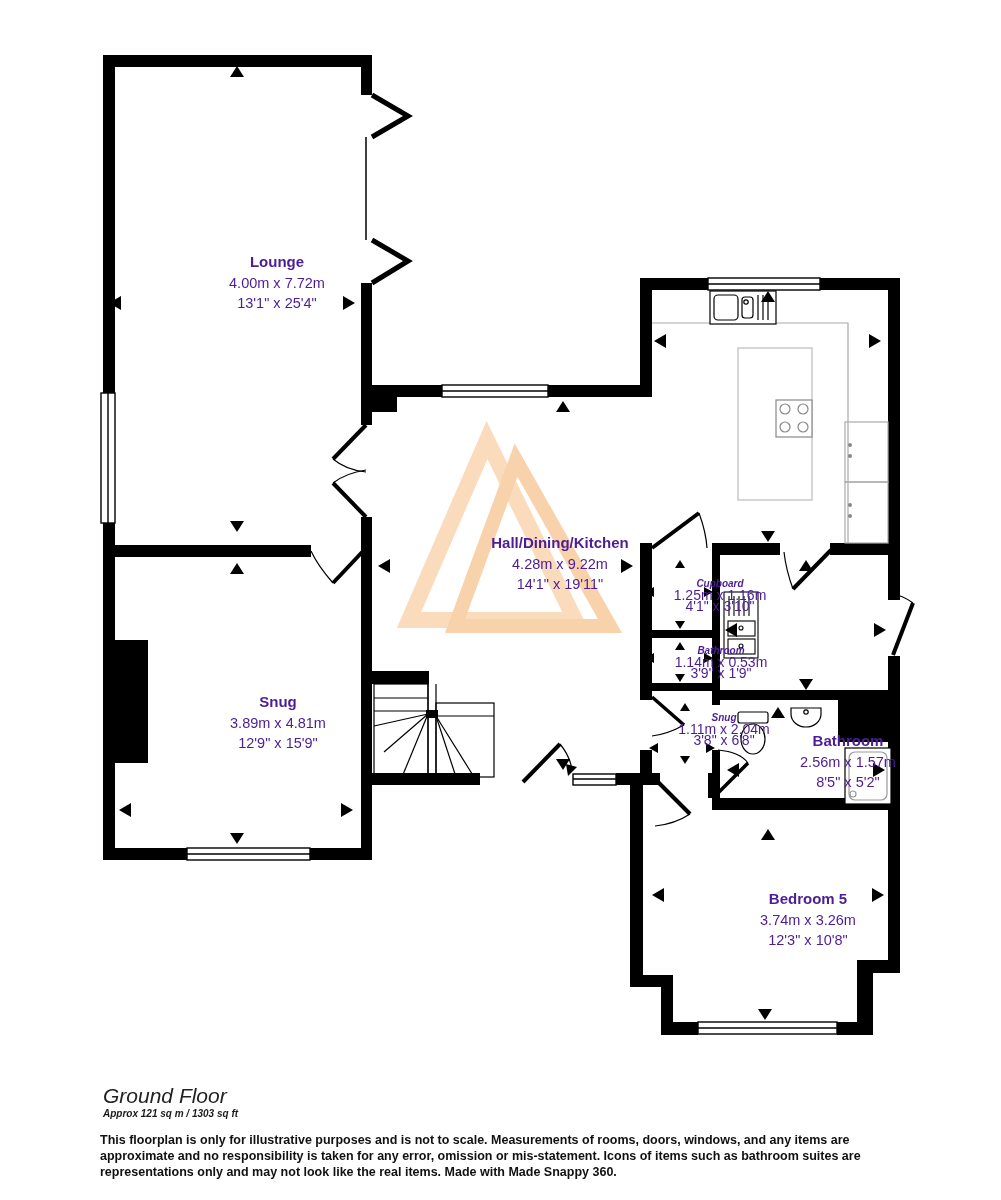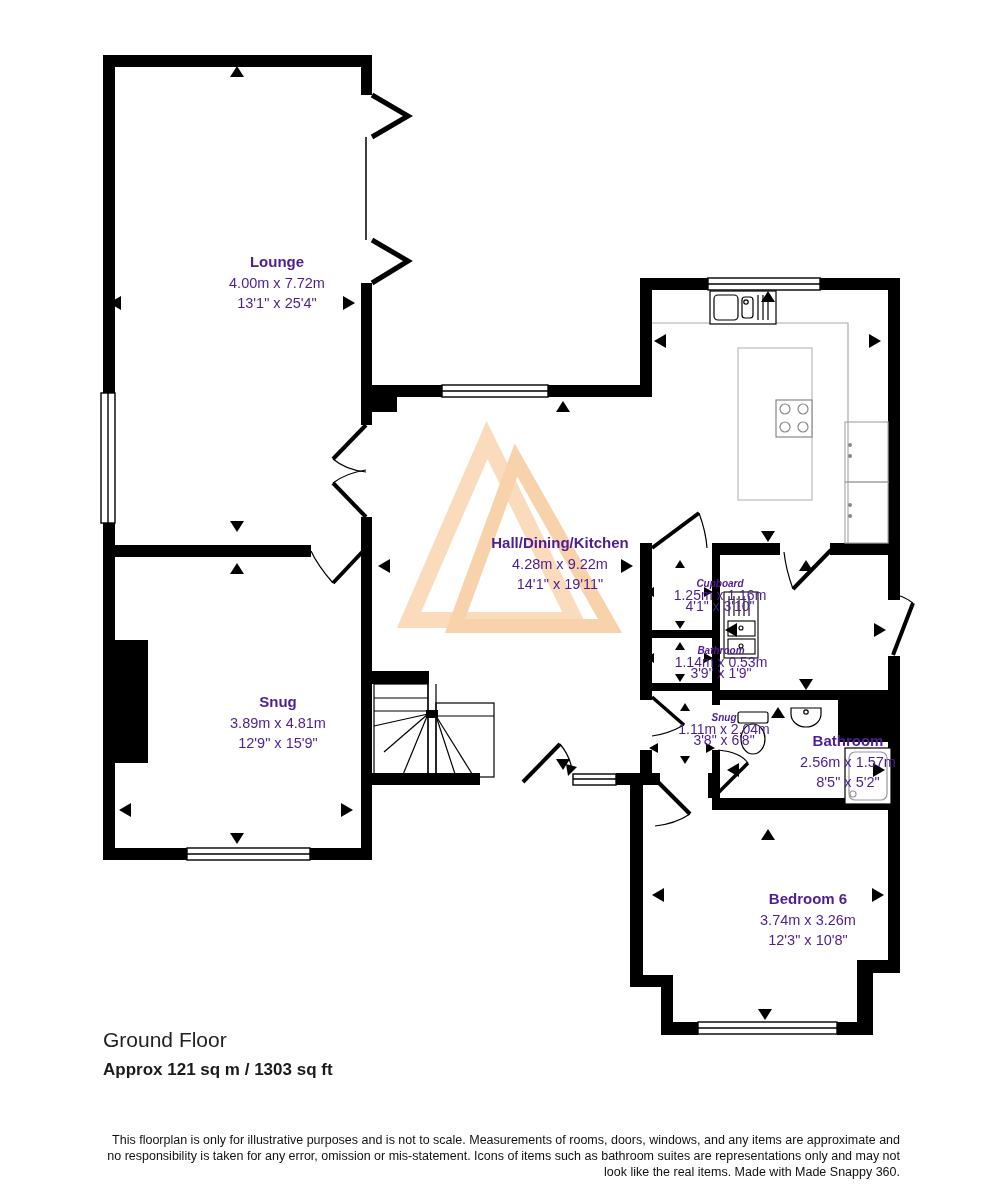--- a/index.html
+++ b/index.html
@@ -4,25 +4,25 @@
 <style>
   html,body{margin:0;padding:0;background:#ffffff;}
   body{font-family:"Liberation Sans","DejaVu Sans",sans-serif;}
   .plan{position:relative;width:1001px;height:1200px;background:#fff;overflow:hidden;}
   .plan svg{position:absolute;left:0;top:0;}
   .room-label{position:absolute;transform:translateX(-50%);text-align:center;color:#4c1d95;white-space:nowrap;margin-left:40px;}
   .room-label .rn{font-weight:bold;font-size:15px;line-height:20.5px;}
   .room-label .rd{font-size:14.5px;line-height:20.5px;text-align:center;}
   .room-label.small .rn{font-size:10px;line-height:11.5px;font-style:italic;}
   .room-label.small .rd{font-size:14px;line-height:11.5px;}
-  .footer{position:absolute;left:103px;top:1028px;color:#1a1a1a;}
+  .footer{position:absolute;left:103px;top:1084px;color:#1a1a1a;font-style:italic;}
   .floor-title{font-size:21px;font-weight:400;color:#222;}
-  .floor-area{font-size:17px;font-weight:bold;margin-top:8px;}
-  .disclaimer{position:absolute;left:100px;top:1132px;width:800px;text-align:right;
-    font-size:12.5px;line-height:16px;color:#111;}
+  .floor-area{font-size:10px;font-weight:bold;}
+  .disclaimer{position:absolute;left:100px;top:1132px;width:800px;text-align:left;
+    font-size:12.5px;line-height:16px;color:#111;font-weight:bold;}
 </style>
 </head>
 <body>
 
 <div class="plan">
 
 <svg width="1001" height="1200" viewBox="0 0 1001 1200">
 
   <g fill="none">
     <path d="M487,440 L575,620 L409,620 Z" stroke="#fadcbd" stroke-width="16"></path>
@@ -301,21 +301,21 @@
     <div class="rd">3'8" x 6'8"</div>
   </div>
 
   <div class="room-label" style="left:808px;top:731px">
     <div class="rn">Bathroom</div>
     <div class="rd">2.56m x 1.57m</div>
     <div class="rd">8'5" x 5'2"</div>
   </div>
 
   <div class="room-label" style="left:768px;top:889px">
-    <div class="rn">Bedroom 6</div>
+    <div class="rn">Bedroom 5</div>
     <div class="rd">3.74m x 3.26m</div>
     <div class="rd">12'3" x 10'8"</div>
   </div>
 
   <div class="footer">
     <div class="floor-title">Ground Floor</div>
     <div class="floor-area">Approx 121 sq m / 1303 sq ft</div>
   </div>
   <div class="disclaimer">This floorplan is only for illustrative purposes and is not to scale. Measurements of rooms, doors, windows, and any items are approximate and no responsibility is taken for any error, omission or mis-statement. Icons of items such as bathroom suites are representations only and may not look like the real items. Made with Made Snappy 360.</div>
 

